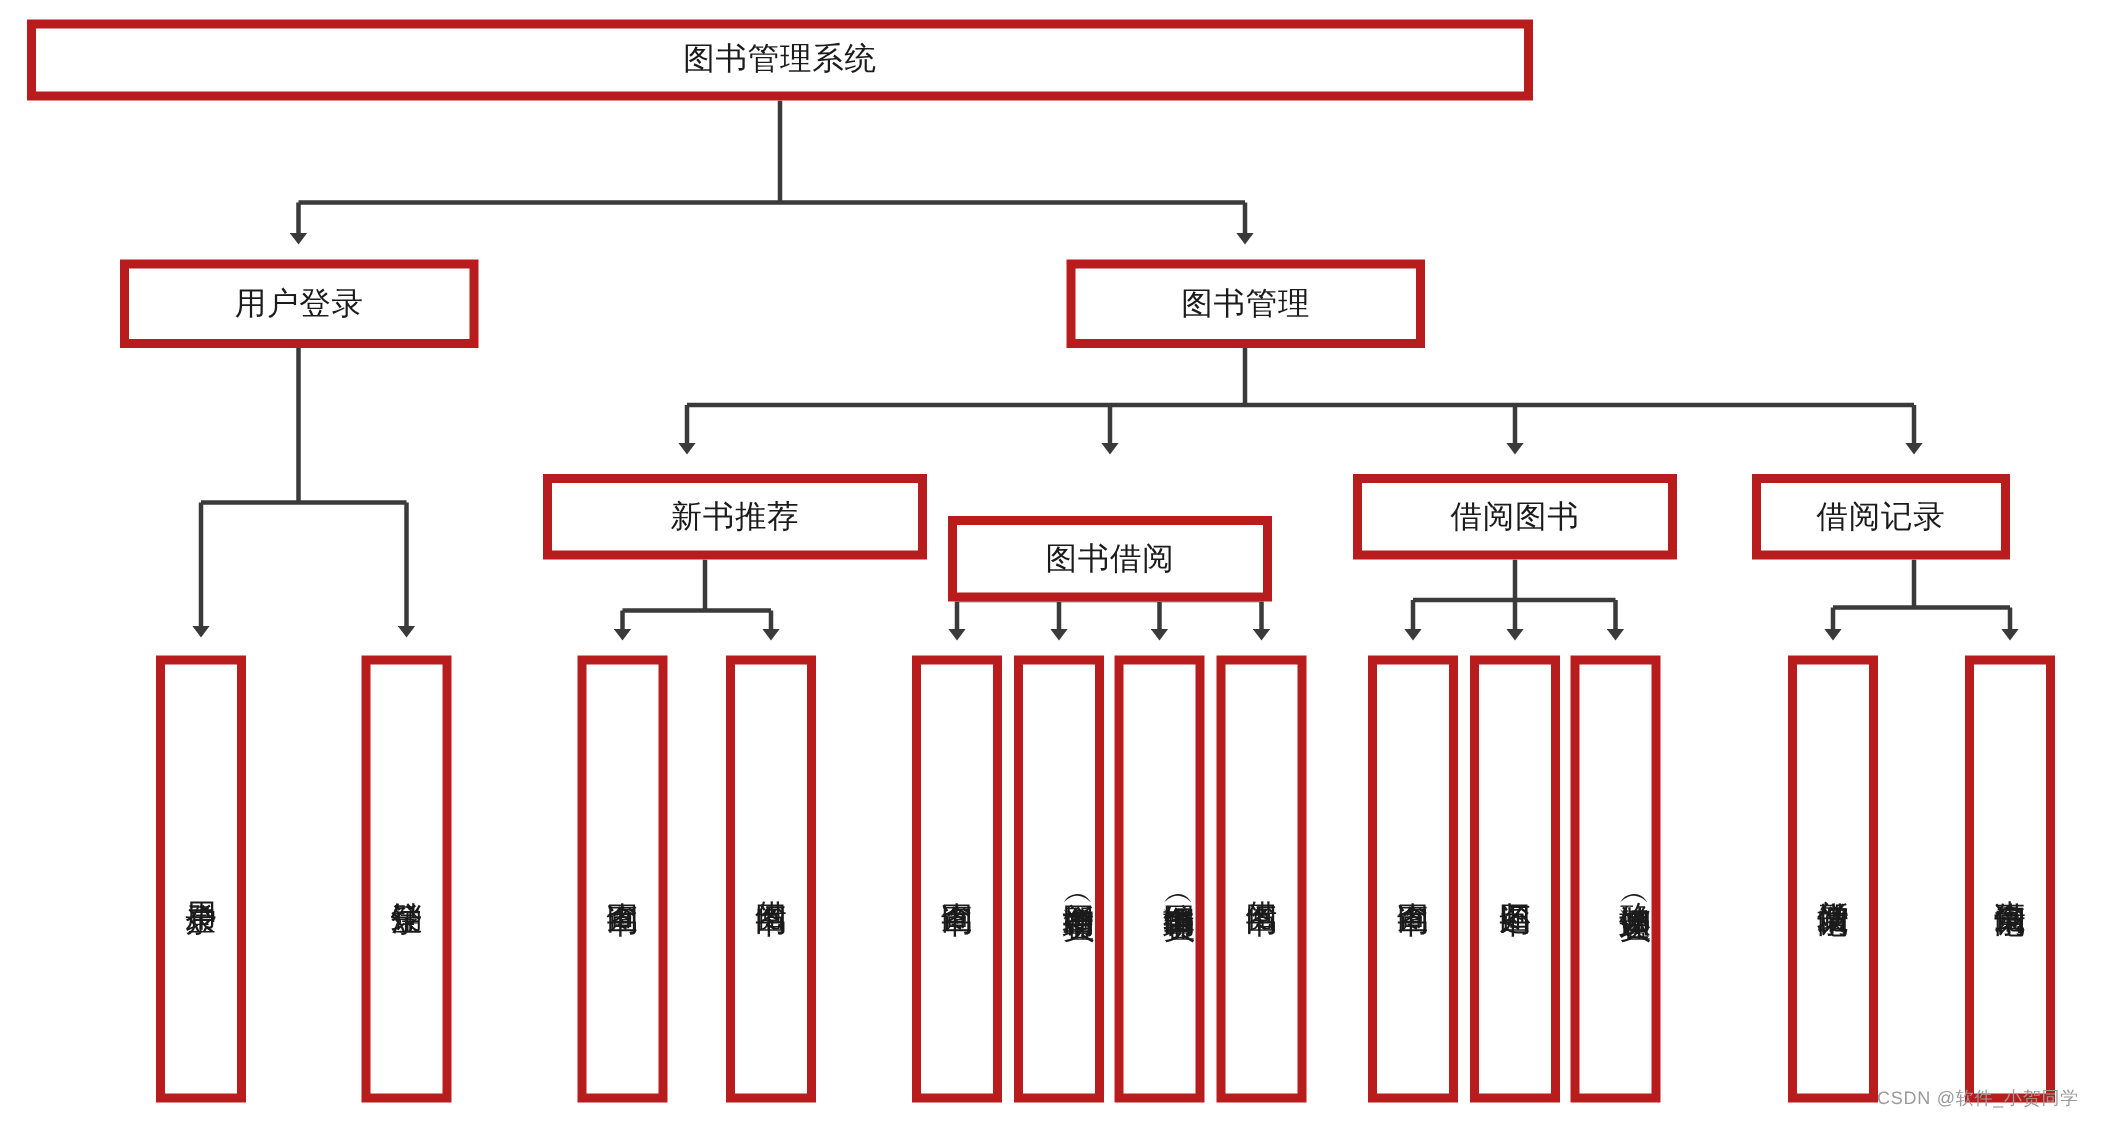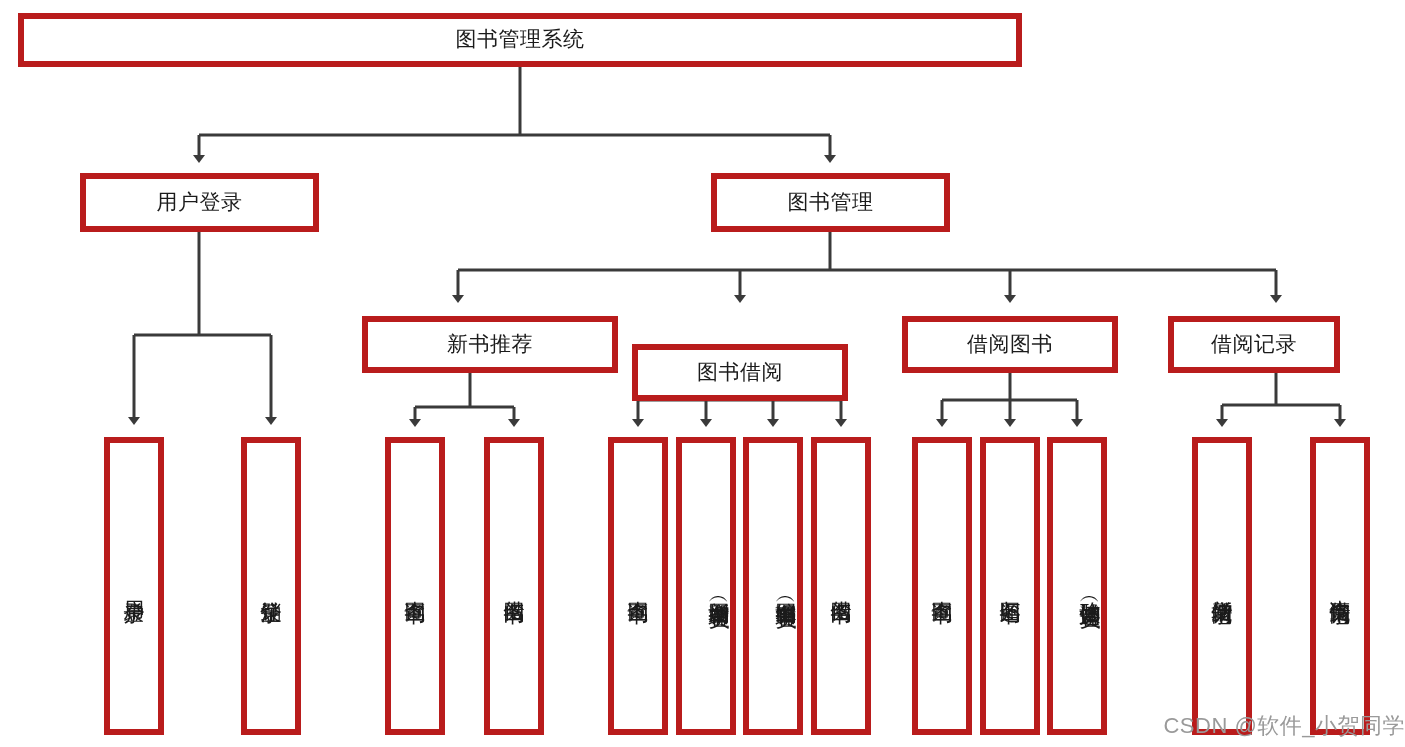--- a/index.html
+++ b/index.html
@@ -50,23 +50,23 @@
     align-items: flex-start;
     justify-content: center;
     padding-top: 6px;
   }
   .node-v.mid {
     align-items: center;
     padding-top: 0;
   }
   .watermark {
     position: absolute;
-    right: 0;
+    right: 19px;
     bottom: 6px;
-    font-size: 22px;
+    font-size: 12px;
     color: #9a9a9a;
     white-space: nowrap;
     letter-spacing: 0.5px;
     margin-left: 37px;
   }
 </style>
 </head>
 <body>
 
 <div id="canvas">

